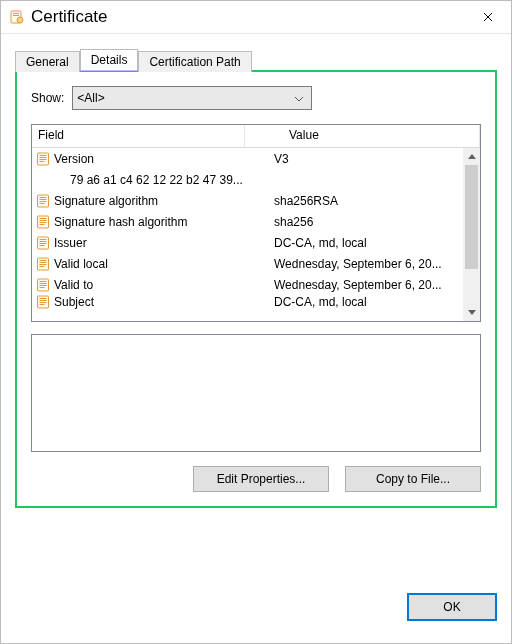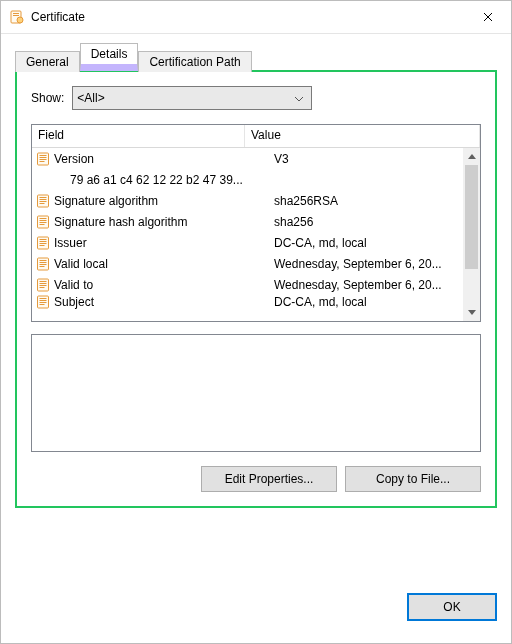--- a/index.html
+++ b/index.html
@@ -1,50 +1,50 @@
 <!DOCTYPE html>
 <html><head>
 <meta charset="utf-8">
 <style>
   html,body{margin:0;padding:0;height:100%;font-family:"Segoe UI",Tahoma,sans-serif;font-size:12px;background:#fff;color:#000;}
   .window{width:512px;height:644px;box-sizing:border-box;border:1px solid #bcbcbc;background:#fff;display:flex;flex-direction:column;position:relative;}
   .titlebar{height:32px;display:flex;align-items:center;border-bottom:1px solid #e5e5e5;}
   .title-icon{width:16px;height:16px;margin:0 6px 0 8px;display:flex;align-items:center;justify-content:center;}
-  .title-text{flex:1;font-size:12px;}
+  .title-text{flex:1;font-size:17px;}
   .title-close{width:46px;height:32px;display:flex;align-items:center;justify-content:center;}
   .client{flex:1;padding:14px 14px 12px 14px;display:flex;flex-direction:column;}
   .tabs-wrap{position:relative;}
   .tabs{display:flex;align-items:flex-end;height:22px;position:relative;z-index:2;}
   .tab{border:1px solid #bcbcbc;border-bottom:none;background:#f0f0f0;padding:3px 10px 3px 10px;margin-right:0;position:relative;font-size:12px;}
-  .tab.active{background:#fff;top:1px;z-index:3;border-bottom:7px solid #c4b5fd;}
+  .tab.active{background:#fff;top:1px;z-index:3;border-bottom:1px solid #c4b5fd;}
   .tab:not(.active){top:2px;}
   .tab-content{border:2px solid #22c55e;background:#fff;padding:14px 14px 14px 14px;flex:1;display:flex;flex-direction:column;position:relative;z-index:1;}
   .row-show{display:flex;align-items:center;margin-bottom:14px;}
   .row-show label{margin-right:8px;}
   .select{flex:0 0 230px;height:22px;border:1px solid #7a7a7a;background:#e9e9e9;display:flex;align-items:center;padding:0 4px;position:relative;}
   .select .sel-text{flex:1;}
   .select .chev{width:16px;text-align:center;color:#555;}
   .listview{border:1px solid #828790;height:196px;position:relative;display:flex;flex-direction:column;background:#fff;}
-  .lv-header{display:flex;height:22px;border-bottom:1px solid #d9d9d9;background:#fff;}
+  .lv-header{display:flex;height:22px;border-bottom:1px solid #d9d9d9;background:#fff;gap:38px;}
   .lv-header .col{border-right:1px solid #e5e5e5;padding:3px 6px;font-size:12px;background:#fff;}
   .col-field{flex:0 0 200px;}
   .col-value{flex:1;}
   .lv-body{flex:1;overflow:hidden;position:relative;}
   .lv-rows{position:absolute;left:0;right:5px;top:0;}
   .lv-row{display:flex;height:21px;align-items:center;}
   .lv-row .c1{flex:0 0 200px;display:flex;align-items:center;padding-left:4px;white-space:nowrap;overflow:hidden;}
   .lv-row .c2{flex:1;padding-left:2px;white-space:nowrap;overflow:hidden;margin-left:36px;}
   .field-icon{width:14px;height:14px;margin-right:4px;flex:0 0 auto;display:inline-flex;}
   .lv-row.last{height:18px;align-items:flex-start;}
   .scrollbar{position:absolute;right:0;top:0;bottom:0;width:17px;background:#f0f0f0;display:flex;flex-direction:column;}
   .sb-btn{height:17px;display:flex;align-items:center;justify-content:center;color:#606060;}
   .sb-track{flex:1;position:relative;}
   .sb-thumb{position:absolute;left:2px;right:2px;top:0;height:75%;background:#cdcdcd;}
   .detail-box{border:1px solid #828790;background:#fff;height:116px;margin-top:12px;}
-  .btn-row{display:flex;justify-content:flex-end;margin-top:14px;gap:8px;}
+  .btn-row{display:flex;justify-content:flex-end;margin-top:14px;gap:16px;}
   .btn{min-width:110px;height:24px;border:1px solid #adadad;background:#e1e1e1;display:flex;align-items:center;justify-content:center;padding:0 12px;font-size:12px;}
   .footer{height:50px;display:flex;justify-content:flex-end;padding:0 14px;border-top:none;}
   .ok-btn{width:86px;height:24px;border:2px solid #0078d7;background:#e1e1e1;display:flex;align-items:center;justify-content:center;font-size:12px;}
 </style>
 </head>
 <body>
 
 <div class="window">
 
   <div class="titlebar">

